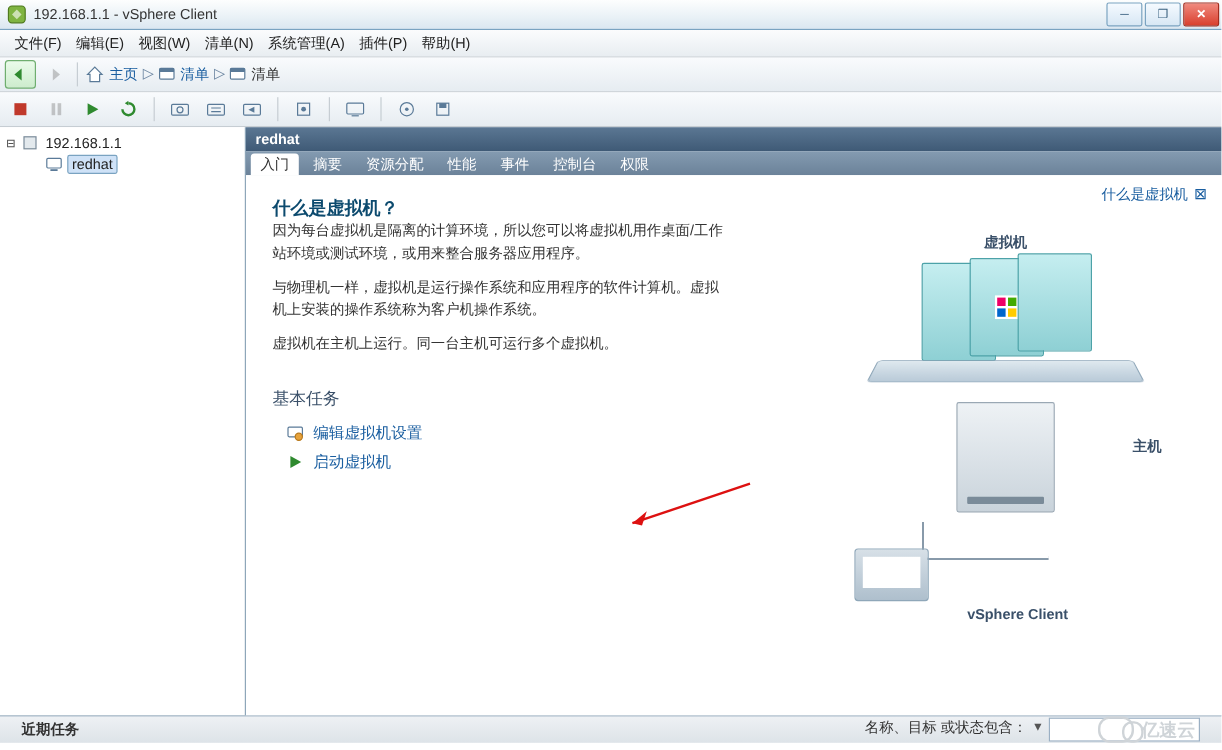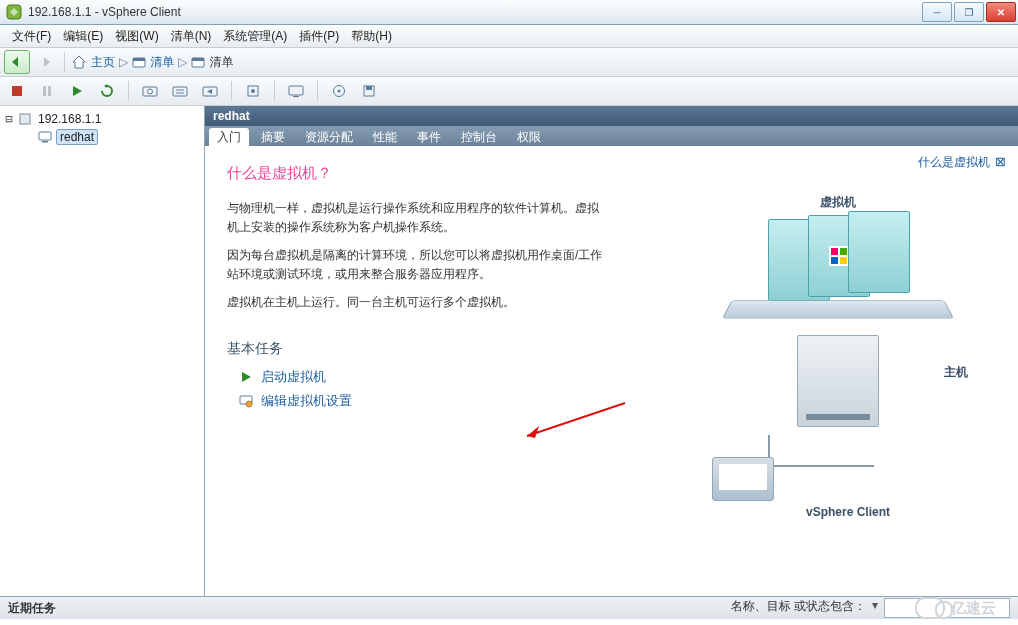--- a/index.html
+++ b/index.html
@@ -9,21 +9,21 @@
 .win-btns{display:flex;height:20px;margin-right:2px}
 .win-btn{width:28px;height:18px;border:1px solid #7aa3c1;margin-left:2px;border-radius:2px;display:flex;align-items:center;justify-content:center;background:linear-gradient(#f5faff,#d7e7f4);font-size:10px;color:#39607f}
 .win-btn.close{background:linear-gradient(#f08a7e,#d9402f);border-color:#a32c1e;color:#fff;font-weight:bold}
 
 .menu-bar{height:22px;background:linear-gradient(#fbfcfd,#e8edf1);border-bottom:1px solid #c6cdd3;display:flex;align-items:center;padding:0 6px}
 .menu-item{padding:0 6px;line-height:22px;color:#222}
 
 .nav-bar{height:28px;background:linear-gradient(#f9fbfd,#e6ecf1);border-bottom:1px solid #c6cdd3;display:flex;align-items:center;padding:0 4px;gap:2px}
 .tb-btn{width:24px;height:22px;border:1px solid transparent;border-radius:3px;display:flex;align-items:center;justify-content:center}
 .nav-sep{width:1px;height:20px;background:#c6cdd3;margin:0 4px}
-.nav-path{display:flex;align-items:center;gap:4px;color:#333}
+.nav-path{display:flex;gap:4px;color:#333}
 .nav-link{color:#1a5ea0}
 
 .tool-bar{height:28px;background:linear-gradient(#f9fbfd,#e6ecf1);border-bottom:1px solid #c6cdd3;display:flex;align-items:center;padding:0 4px;gap:4px}
 .tb-btn.disabled{opacity:.45}
 
 .body-area{display:flex;height:490px}
 .sidebar{width:200px;border-right:1px solid #8ea6b9;background:#fff;padding:4px 2px}
 .tree-row{display:flex;align-items:center;height:18px;gap:4px;padding-left:2px}
 .tree-toggle{width:10px;text-align:center;color:#555;font-family:monospace}
 .tree-label{padding:0 2px}
@@ -31,37 +31,37 @@
 .tree-child{padding-left:36px}
 
 .main{flex:1;display:flex;flex-direction:column;background:#fff;position:relative}
 .obj-header{height:20px;background:linear-gradient(#5b7793,#3f5a76);color:#fff;font-weight:bold;line-height:20px;padding:0 8px;font-size:12px}
 .tabs{height:20px;background:linear-gradient(#849bb1,#6b8299);display:flex;align-items:flex-end;padding-left:4px}
 .tab{height:18px;line-height:18px;padding:0 8px;color:#fff;font-size:12px;border-top-left-radius:3px;border-top-right-radius:3px;margin-right:4px}
 .tab.active{background:#fff;color:#333}
 .content{flex:1;background:#fff;padding:18px 22px;position:relative;overflow:hidden}
 .close-tab{position:absolute;top:8px;right:28px;color:#1a5ea0;font-size:12px}
 .close-x{position:absolute;top:8px;right:12px;color:#1a5ea0;font-size:13px}
-h2.ct-head{font-size:15px;font-weight:normal;color:#ec4899;margin:0 0 16px 0}
+h2.ct-head{font-size:15px;font-weight:bold;color:#0c4a6e;margin:0 0 0 0}
 .ct-p{width:380px;color:#333;line-height:1.55;font-size:12px;margin:0 0 10px 0}
 .section-head{font-size:14px;font-weight:normal;color:#3a5069;margin:28px 0 10px 0}
 .task-link{display:flex;align-items:center;gap:8px;color:#1a5ea0;font-size:13px;margin:6px 0;padding-left:12px}
 .arrow-annot{position:absolute;left:310px;top:252px;pointer-events:none}
 
 .illus{position:absolute;right:30px;top:48px;width:300px;text-align:center}
 .illus-label{color:#3a5069;font-weight:bold;font-size:12px}
 .host-box{margin:10px auto 4px;width:80px;height:90px;background:linear-gradient(#eef2f5,#c9d3db);border:1px solid #9aa8b4;border-radius:2px;position:relative}
 .vm-stack{position:relative;height:90px;width:200px;margin:0 auto}
 .vm-card{position:absolute;width:60px;height:80px;background:linear-gradient(#c5eef0,#8ed0d4);border:1px solid #4ca2a8;border-radius:2px}
 .platform{width:220px;height:30px;background:linear-gradient(#dfe9ef,#b9cad8);border:1px solid #8fa7b9;border-radius:4px;margin:-8px auto 0;transform:perspective(300px) rotateX(55deg)}
 .client-box{width:60px;height:42px;background:linear-gradient(#d7e0e7,#aebfcd);border:1px solid #8fa7b9;border-radius:3px;margin:30px 0 4px 24px;position:relative}
 .client-cap{color:#3a5069;font-weight:bold;font-size:12px;margin-left:20px}
 .conn{width:104px;height:30px;border-left:2px solid #889aaa;border-bottom:2px solid #889aaa;border-bottom-left-radius:6px;position:absolute;left:80px;bottom:70px}
 
-.status-bar{height:22px;border-top:1px solid #8ea6b9;background:linear-gradient(#eef1f4,#dde3e8);display:flex;align-items:center;padding:0 8px}
+.status-bar{height:22px;border-top:1px solid #8ea6b9;background:linear-gradient(#eef1f4,#dde3e8);display:flex;align-items:center;padding:0 18px}
 .status-left{font-weight:bold;color:#333}
 .status-right{margin-left:auto;display:flex;align-items:flex-start;gap:6px;color:#333}
 .status-input{width:120px;height:16px;border:1px solid #9bb0c4;background:#fff}
 
 .watermark{position:absolute;right:22px;bottom:6px;color:#cfd4d8;font-weight:bold;font-size:15px;display:flex;align-items:center;gap:6px}
 .wm-icon{width:26px;height:18px;border:2px solid #cfd4d8;border-radius:10px;position:relative}
 .wm-icon::after{content:"";position:absolute;right:-10px;top:2px;width:14px;height:14px;border:2px solid #cfd4d8;border-radius:8px}
 
 svg{display:block}
 </style>
@@ -234,41 +234,41 @@
       <div class="tab">事件</div>
       <div class="tab">控制台</div>
       <div class="tab">权限</div>
     </div>
 
     <div class="content">
       <a class="close-tab">什么是虚拟机</a>
       <span class="close-x">⊠</span>
 
       <h2 class="ct-head">什么是虚拟机？</h2>
+      <p class="ct-p">因为每台虚拟机是隔离的计算环境，所以您可以将虚拟机用作桌面/工作站环境或测试环境，或用来整合服务器应用程序。</p>
       <p class="ct-p">与物理机一样，虚拟机是运行操作系统和应用程序的软件计算机。虚拟机上安装的操作系统称为客户机操作系统。</p>
-      <p class="ct-p">因为每台虚拟机是隔离的计算环境，所以您可以将虚拟机用作桌面/工作站环境或测试环境，或用来整合服务器应用程序。</p>
       <p class="ct-p">虚拟机在主机上运行。同一台主机可运行多个虚拟机。</p>
 
       <div class="section-head">基本任务</div>
-      <div class="task-link">
-        <span>
-            <svg width="14" height="14">
-              <path d="M3 2 L12 7 L3 12 Z" fill="#2f8a2f"></path>
-            </svg>
-          </span>
-        <span>启动虚拟机</span>
-      </div>
       <div class="task-link">
         <span>
             <svg width="14" height="14">
               <rect x="1" y="2" width="12" height="8" rx="1" fill="#fff" stroke="#5a7a98"></rect>
               <circle cx="10" cy="10" r="3" fill="#e6a23c" stroke="#b8791c"></circle>
             </svg>
           </span>
         <span>编辑虚拟机设置</span>
+      </div>
+      <div class="task-link">
+        <span>
+            <svg width="14" height="14">
+              <path d="M3 2 L12 7 L3 12 Z" fill="#2f8a2f"></path>
+            </svg>
+          </span>
+        <span>启动虚拟机</span>
       </div>
 
       <svg class="arrow-annot" width="120" height="50">
         <line x1="110" y1="5" x2="12" y2="38" stroke="#d11" stroke-width="2"></line>
         <path d="M12 38 L24 28 L20 40 Z" fill="#d11"></path>
       </svg>
 
       <div class="illus">
         <div class="illus-label">虚拟机</div>
         <div class="vm-stack">

